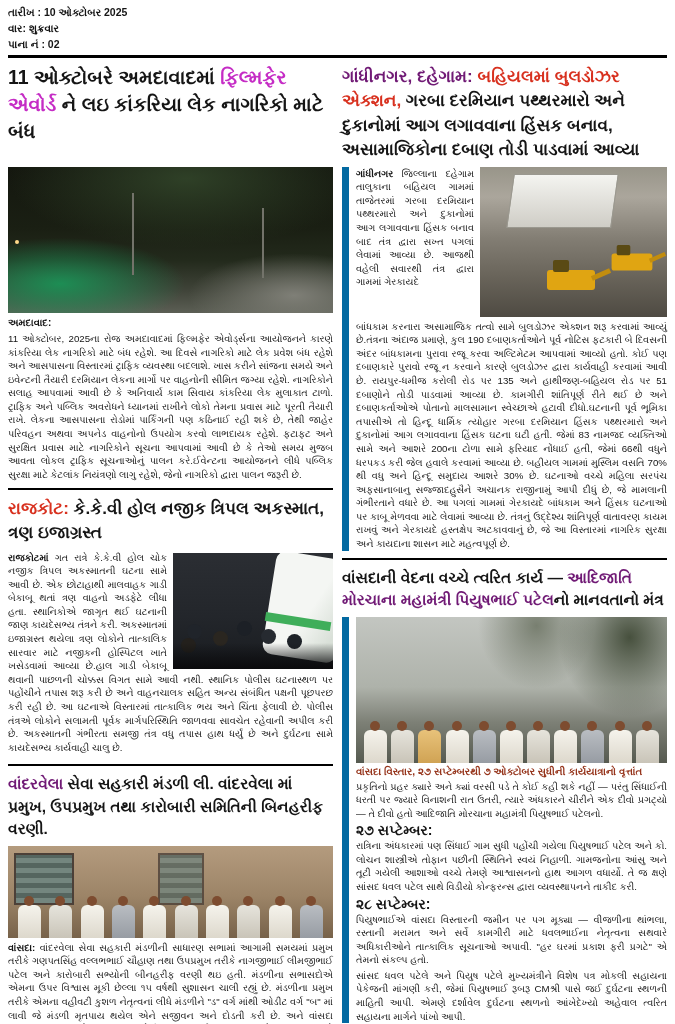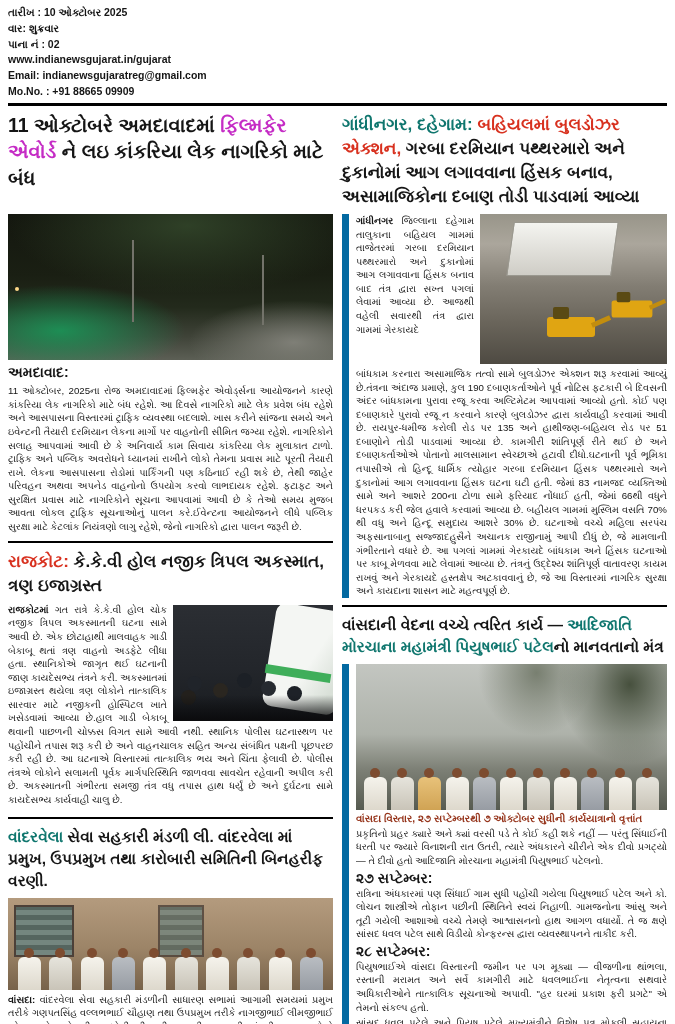--- a/index.html
+++ b/index.html
@@ -14,21 +14,21 @@
   
   .columns { display:flex; gap:9px; align-items:flex-start; }
   .col { flex:1; min-width:0; }
 
   .headline-xl { font-size:19.5px; font-weight:bold; line-height:1.38; margin:1px 0 22px; }
   .headline-lg { font-size:17px; font-weight:bold; line-height:1.42; margin:2px 0 5px; }
   .headline-md { font-size:15.5px; font-weight:bold; line-height:1.45; margin:2px 0 5px; }
   .body-text { font-size:9.7px; line-height:1.4; text-align:justify; margin:3px 0; }
   .lead { font-weight:bold; }
   .magenta { color:#c52cc5; }
-  .blue { color:#0f766e; }
+  .blue { color:#701a75; }
   .red { color:#d8311f; }
   .maroon { color:#96351c; }
   .divider { border-top:2px solid #000; margin:7px 0; }
   .rule-left { border-left:7px solid #0369a1; padding-left:7px; }
   .clearfix::after { content:""; display:block; clear:both; }
 
   .photo { position:relative; overflow:hidden; }
 
   
   .photo-kankaria { width:100%; height:146px; margin:2px 0 4px;
@@ -97,40 +97,35 @@
 <body>
 
 <div class="page">
 
   <div class="header">
     <div>
       <div>તારીખ : 10 ઓક્ટોબર 2025</div>
       <div>વાર: શુક્રવાર</div>
       <div>પાના નં : 02</div>
     </div>
-    <div>
-      <div>www.indianewsgujarat.in/gujarat</div>
-      <div>Email:  indianewsgujaratreg@gmail.com</div>
-      <div>Mo.No. :  +91 88665 09909</div>
-    </div>
   </div>
   <div class="header-rule"></div>
 
   <div class="columns">
 
     <div class="col">
 
       <article>
         <h1 class="headline-xl"><span>11 ઓક્ટોબરે અમદાવાદમાં </span><span class="magenta">ફિલ્મફેર એવોર્ડ</span><span> ને લઇ કાંકરિયા લેક નાગરિકો માટે બંધ</span></h1>
         <div class="photo photo-kankaria">
           <div class="pole p1"></div>
           <div class="pole p2"></div>
           <div class="lights"></div>
         </div>
-        <div class="lead" style="font-size:14px;">અમદાવાદ:</div>
+        <div class="lead" style="font-size:10px;">અમદાવાદ:</div>
         <p class="body-text">11 ઓક્ટોબર, 2025ના રોજ અમદાવાદમાં ફિલ્મફેર એવોર્ડ્સના આયોજનને કારણે કાંકરિયા લેક નાગરિકો માટે બંધ રહેશે. આ દિવસે નાગરિકો માટે લેક પ્રવેશ બંધ રહેશે અને આસપાસના વિસ્તારમાં ટ્રાફિક વ્યવસ્થા બદલાશે. ખાસ કરીને સાંજના સમયે અને ઇવેન્ટની તૈયારી દરમિયાન લેકના માર્ગો પર વાહનોની સીમિત જગ્યા રહેશે. નાગરિકોને સલાહ આપવામાં આવી છે કે અનિવાર્ય કામ સિવાય કાંકરિયા લેક મુલાકાત ટાળો. ટ્રાફિક અને પબ્લિક અવરોધને ધ્યાનમાં રાખીને લોકો તેમના પ્રવાસ માટે પૂરતી તૈયારી રાખે. લેકના આસપાસના રોડોમાં પાર્કિંગની પણ કઠિનાઈ રહી શકે છે, તેથી જાહેર પરિવહન અથવા અપનેડ વાહનોનો ઉપયોગ કરવો લાભદાયક રહેશે. ફટાફટ અને સુરક્ષિત પ્રવાસ માટે નાગરિકોને સૂચના આપવામાં આવી છે કે તેઓ સમય મુજબ આવતા લોકલ ટ્રાફિક સૂચનાઓનું પાલન કરે.ઈવેન્ટના આયોજનને લીધે પબ્લિક સુરક્ષા માટે કેટલાંક નિયંત્રણો લાગુ રહેશે, જેનો નાગરિકો દ્વારા પાલન જરૂરી છે.</p>
       </article>
 
       <div class="divider"></div>
 
       <article class="clearfix">
         <h2 class="headline-lg"><span class="red">રાજકોટ:</span><span> કે.કે.વી હોલ નજીક ત્રિપલ અકસ્માત, ત્રણ ઇજાગ્રસ્ત</span></h2>
         <div class="photo photo-rajkot">
           <div class="r-car"></div>
           <div class="r-stripe"></div>

